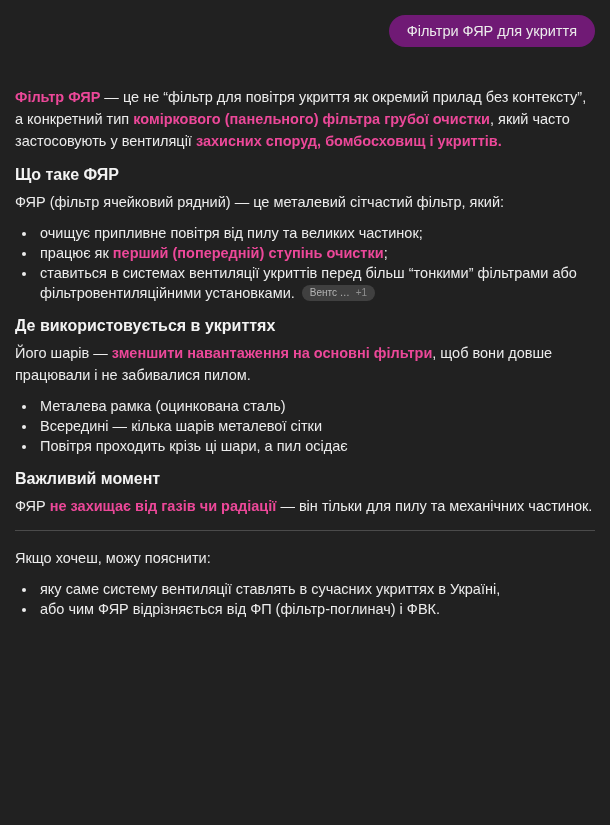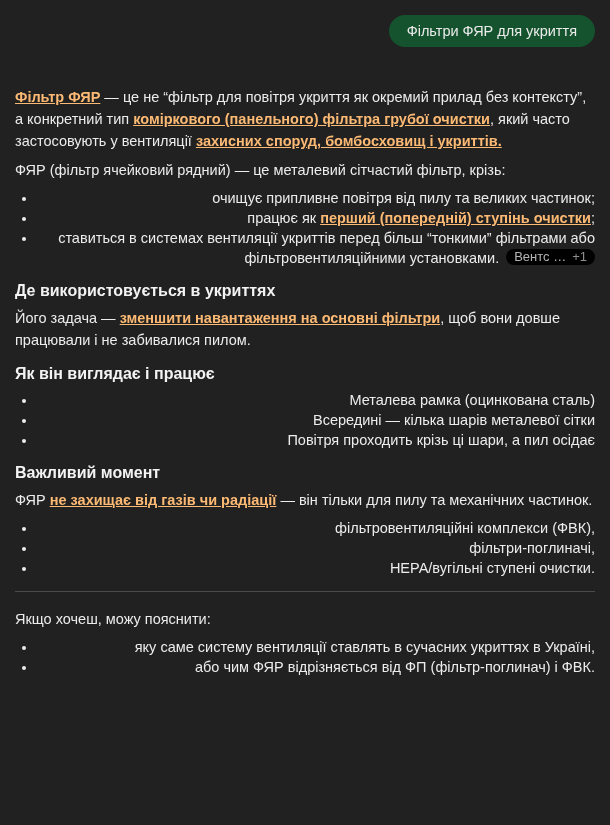--- a/index.html
+++ b/index.html
@@ -10,40 +10,40 @@
     color:#ececec;
     font-family:"Liberation Sans","DejaVu Sans",sans-serif;
     font-size:14.5px; line-height:22px;
     overflow:hidden;
   }
   .page { position:relative; width:610px; height:825px; padding:0 15px; overflow:hidden; }
 
   
   .user-row { display:flex; justify-content:flex-end; padding-top:15px; }
   .user-bubble {
-    background:#14532d; color:#ececec;
+    background:#701a75; color:#ececec;
     padding:7px 18px; border-radius:20px;
     font-size:14.5px; line-height:18px;
     max-width:70%;
   }
 
   
   .assistant { margin-top:39px; }
   .assistant p { margin:0 0 7px; }
   .assistant h3 { font-size:16px; line-height:22px; margin:12px 0 5px; font-weight:700; color:#f3f3f3; }
-  .assistant ul { margin:2px 0 7px; padding-left:22px;text-align:right; }
+  .assistant ul { margin:10px 0 7px; padding-left:22px; }
   .assistant li { line-height:20px; padding-left:3px; }
   .assistant li::marker { color:#ececec; }
-  strong { font-weight:700; color:#fdba74;text-decoration:underline; }
+  strong { font-weight:700; color:#ec4899; }
 
   .pill {
     display:inline-flex; align-items:center;
-    background:#000000; border:none; border-radius:9px;
+    background:#404040; border:none; border-radius:9px;
     padding:2px 8px; margin-left:7px;
-    font-size:13px; line-height:12px; color:#b4b4b4;
+    font-size:10px; line-height:12px; color:#b4b4b4;
     vertical-align:2px; cursor:pointer;
     white-space:nowrap;
   }
   .pill .pill-more { color:#8f8f8f; margin-left:6px; }
 
   hr.divider { border:none; border-top:1px solid #4b4b4b; margin:13px 0 16px; }
 </style>
 </head>
 <body>
 
@@ -52,47 +52,42 @@
   <div class="user-row">
     <div class="user-bubble">
       <span>Фільтри ФЯР для укриття</span>
     </div>
   </div>
 
   <div class="assistant">
 
     <p><strong>Фільтр ФЯР</strong><span> — це не “фільтр для повітря укриття як окремий прилад без контексту”, а конкретний тип </span><strong>коміркового (панельного) фільтра грубої очистки</strong><span>, який часто застосовують у вентиляції </span><strong>захисних споруд, бомбосховищ і укриттів.</strong></p>
 
-    <p>ФЯР (фільтр ячейковий рядний) — це металевий сітчастий фільтр, крізь:</p>
+    <h3>Що таке ФЯР</h3>
+    <p>ФЯР (фільтр ячейковий рядний) — це металевий сітчастий фільтр, який:</p>
     <ul>
       <li>очищує припливне повітря від пилу та великих частинок;</li>
       <li><span>працює як </span><strong>перший (попередній) ступінь очистки</strong><span>;</span></li>
       <li><span>ставиться в системах вентиляції укриттів перед більш “тонкими” фільтрами або фільтровентиляційними установками.</span><span class="pill">
             <span class="pill-src">Вентс …</span>
             <span class="pill-more">+1</span>
           </span></li>
     </ul>
 
     <h3>Де використовується в укриттях</h3>
-    <p><span>Його задача — </span><strong>зменшити навантаження на основні фільтри</strong><span>, щоб вони довше працювали і не забивалися пилом.</span></p>
+    <p><span>Його шарів — </span><strong>зменшити навантаження на основні фільтри</strong><span>, щоб вони довше працювали і не забивалися пилом.</span></p>
 
-    <h3>Як він виглядає і працює</h3>
     <ul>
       <li>Металева рамка (оцинкована сталь)</li>
       <li>Всередині — кілька шарів металевої сітки</li>
       <li>Повітря проходить крізь ці шари, а пил осідає</li>
     </ul>
 
     <h3>Важливий момент</h3>
     <p><span>ФЯР </span><strong>не захищає від газів чи радіації</strong><span> — він тільки для пилу та механічних частинок.</span><br></p>
-    <ul>
-      <li>фільтровентиляційні комплекси (ФВК),</li>
-      <li>фільтри-поглиначі,</li>
-      <li>HEPA/вугільні ступені очистки.</li>
-    </ul>
 
     <hr class="divider">
 
     <p>Якщо хочеш, можу пояснити:</p>
     <ul>
       <li>яку саме систему вентиляції ставлять в сучасних укриттях в Україні,</li>
       <li>або чим ФЯР відрізняється від ФП (фільтр-поглинач) і ФВК.</li>
     </ul>
   </div>
 

